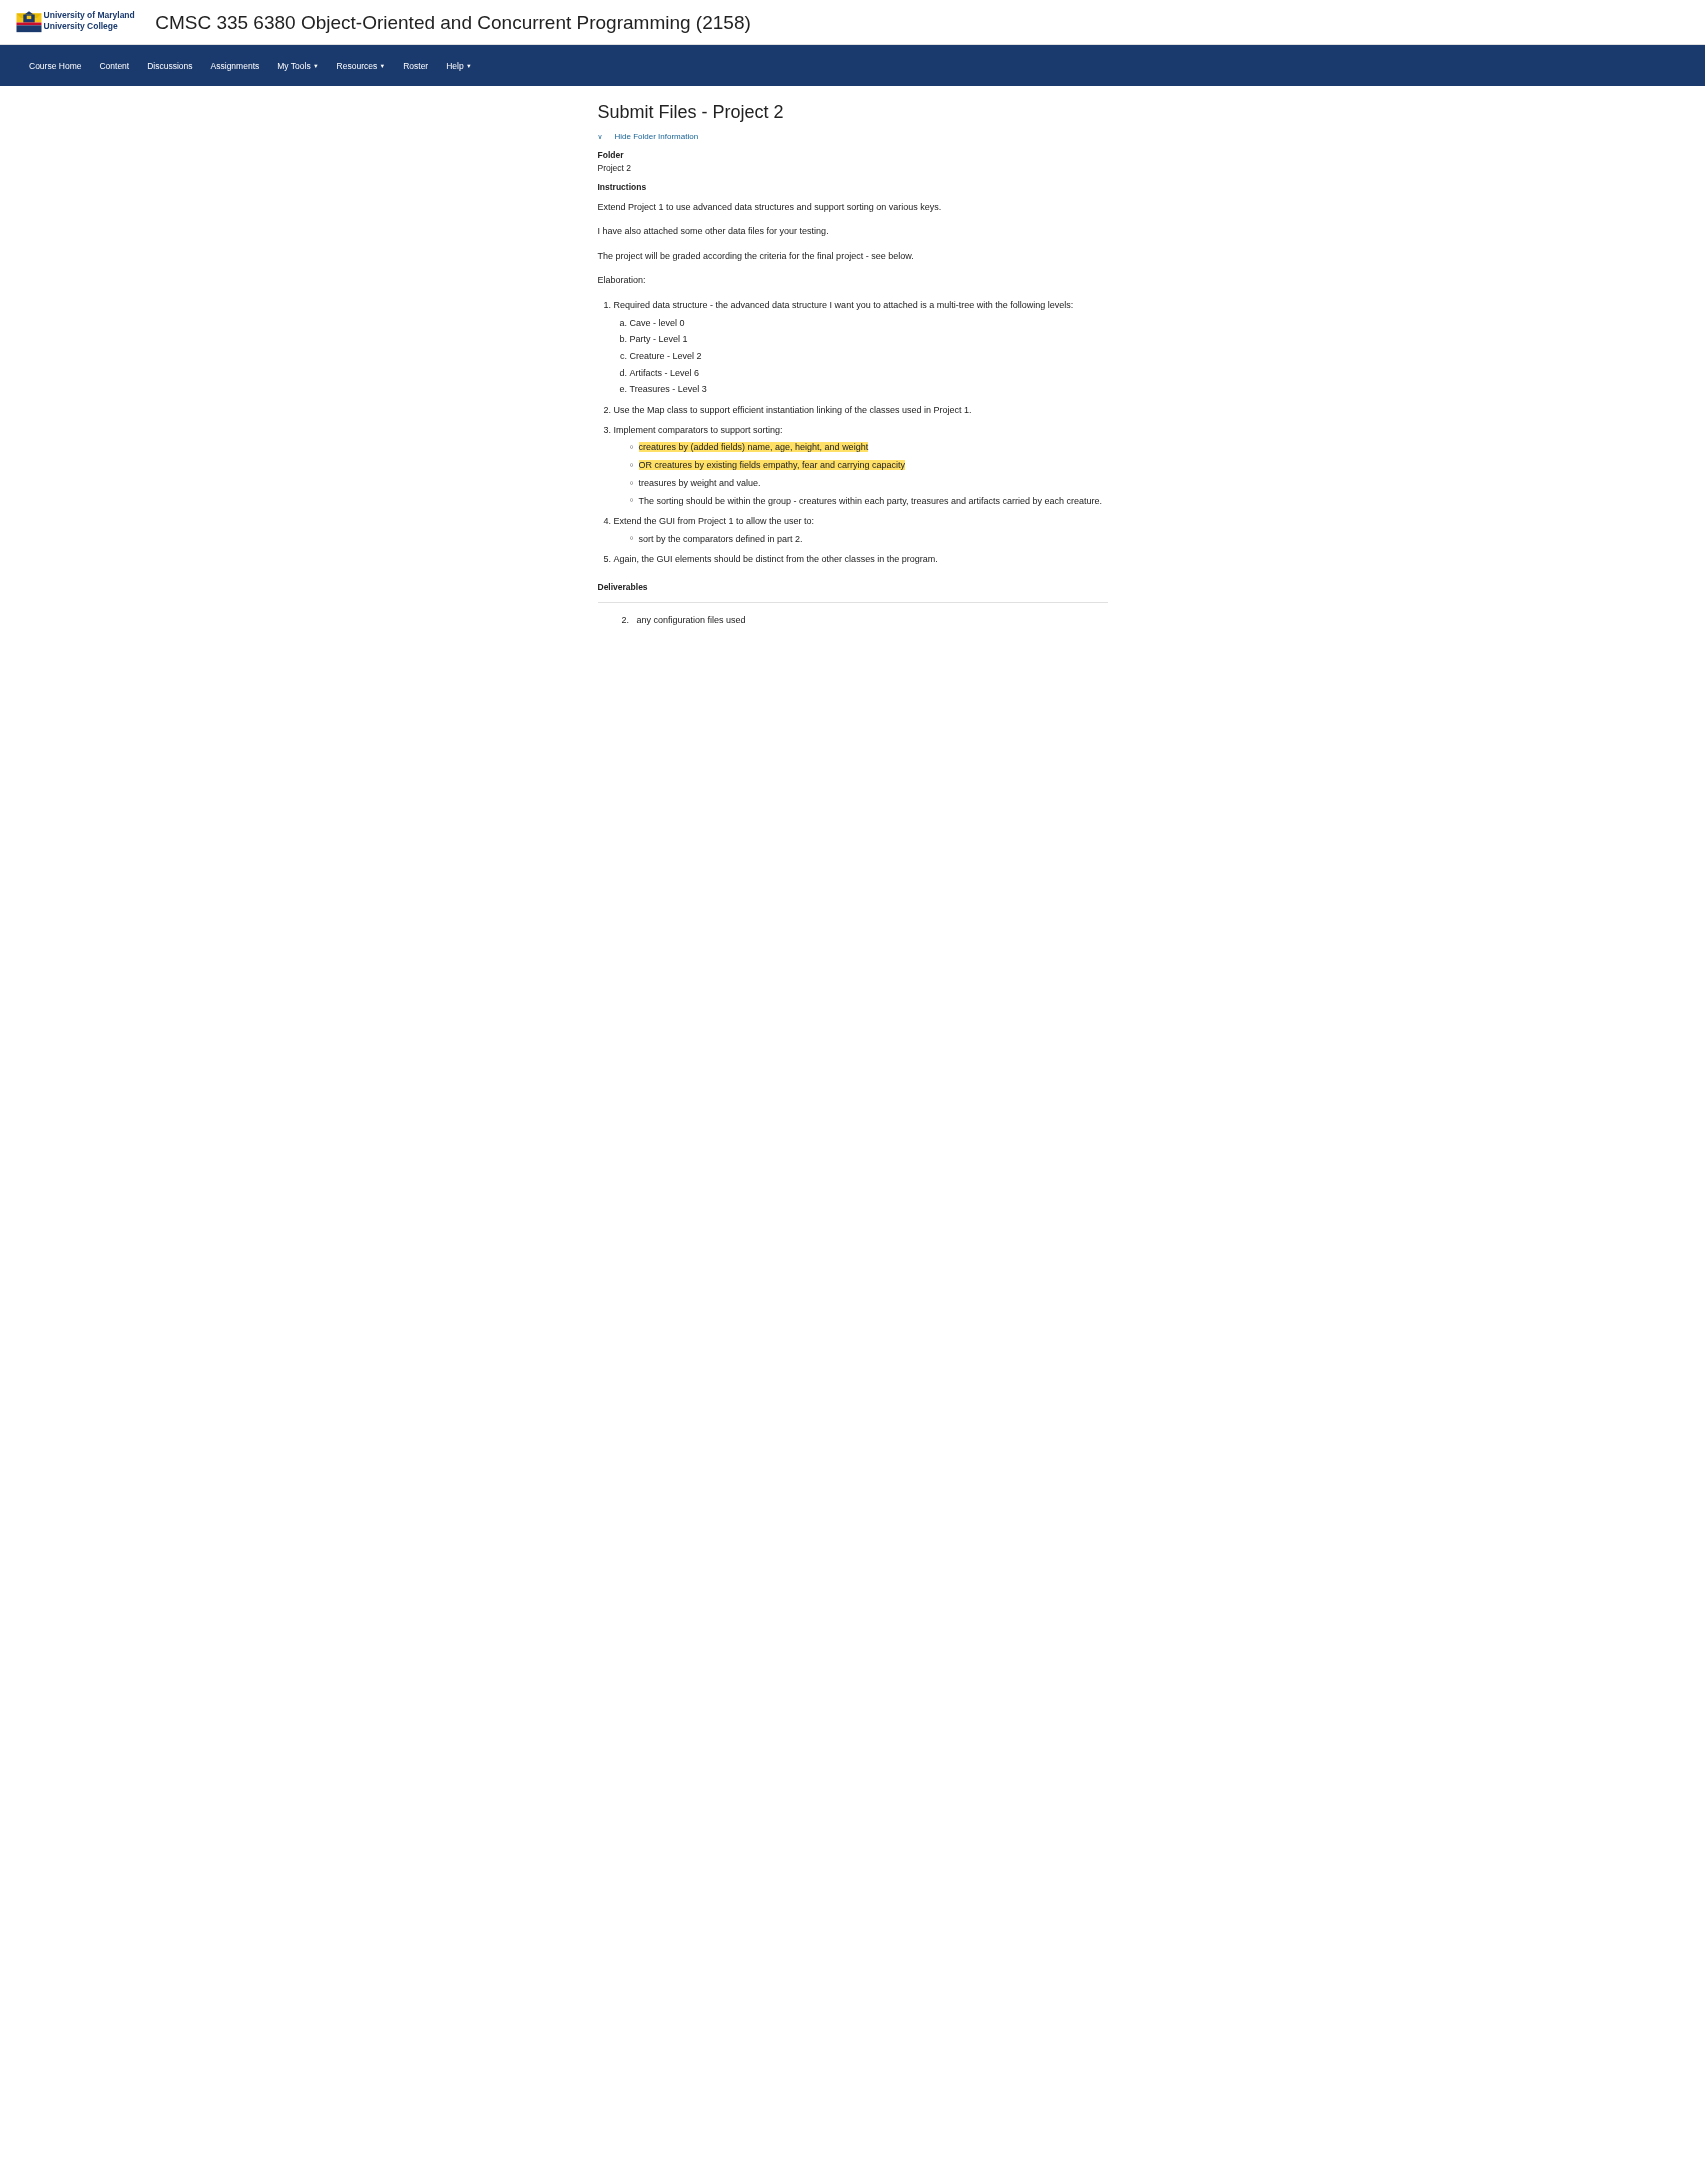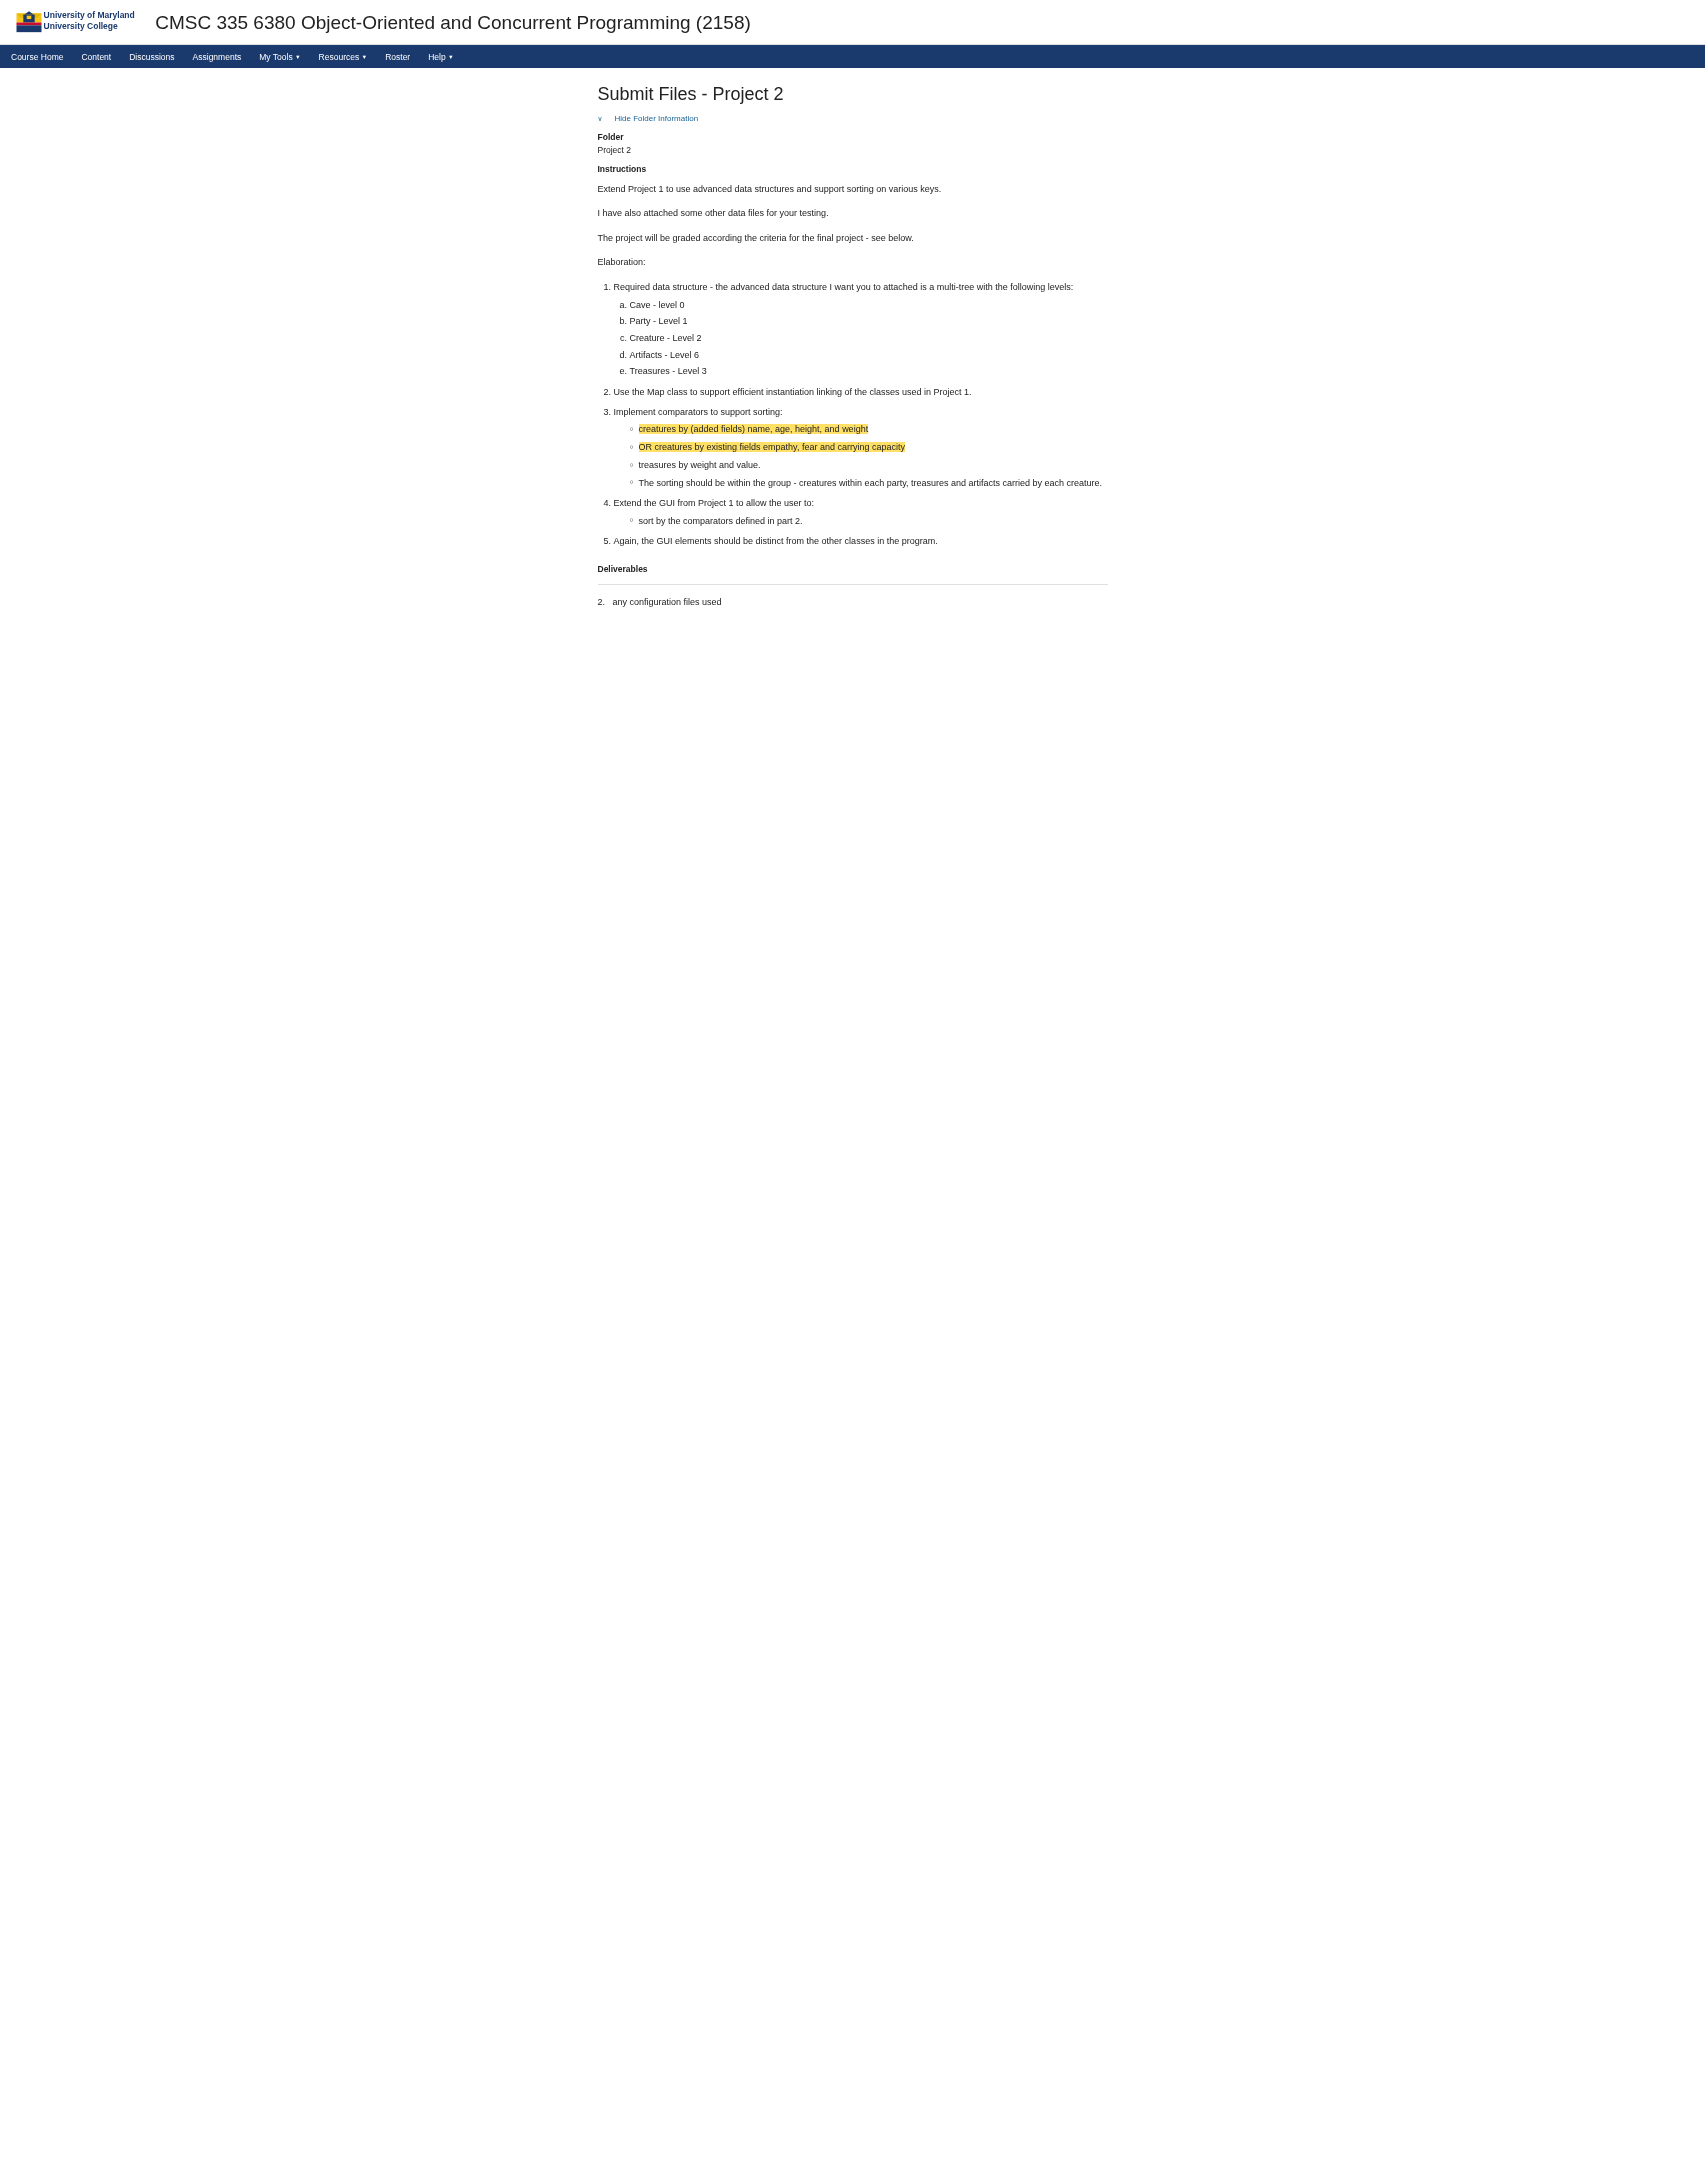--- a/index.html
+++ b/index.html
@@ -37,22 +37,22 @@
       line-height: 1.3;
       padding-left: 6.8px;
       border-left: none;
     }
 
     
     nav {
       background: #1a3a6e;
       display: flex;
       align-items: center;
-      padding: 0 2px;
-      height: 23px;
+      padding: 0 20px;
+      height: 41px;
     }
     .nav-item {
       color: #fff;
       font-size: 8.5px;
       padding: 0 9px;
       height: 27px;
       display: flex;
       align-items: center;
       cursor: pointer;
       white-space: nowrap;
@@ -159,21 +159,21 @@
     .deliverables-label {
       font-weight: bold;
       font-size: 8.5px;
       margin-top: 16px;
       margin-bottom: 10.2px;
       color: #222;
     }
     .deliverable-item {
       font-size: 9px;
       margin-bottom: 4.5px;
-      margin-left: 0;
+      margin-left: 24px;
       line-height: 1.6;
     }
     .divider {
       border: none;
       border-top: 0.6px solid #e0e0e0;
       margin: 4.5px 0 10.2px 0;
     }
   </style>
 </head>
 <body>

